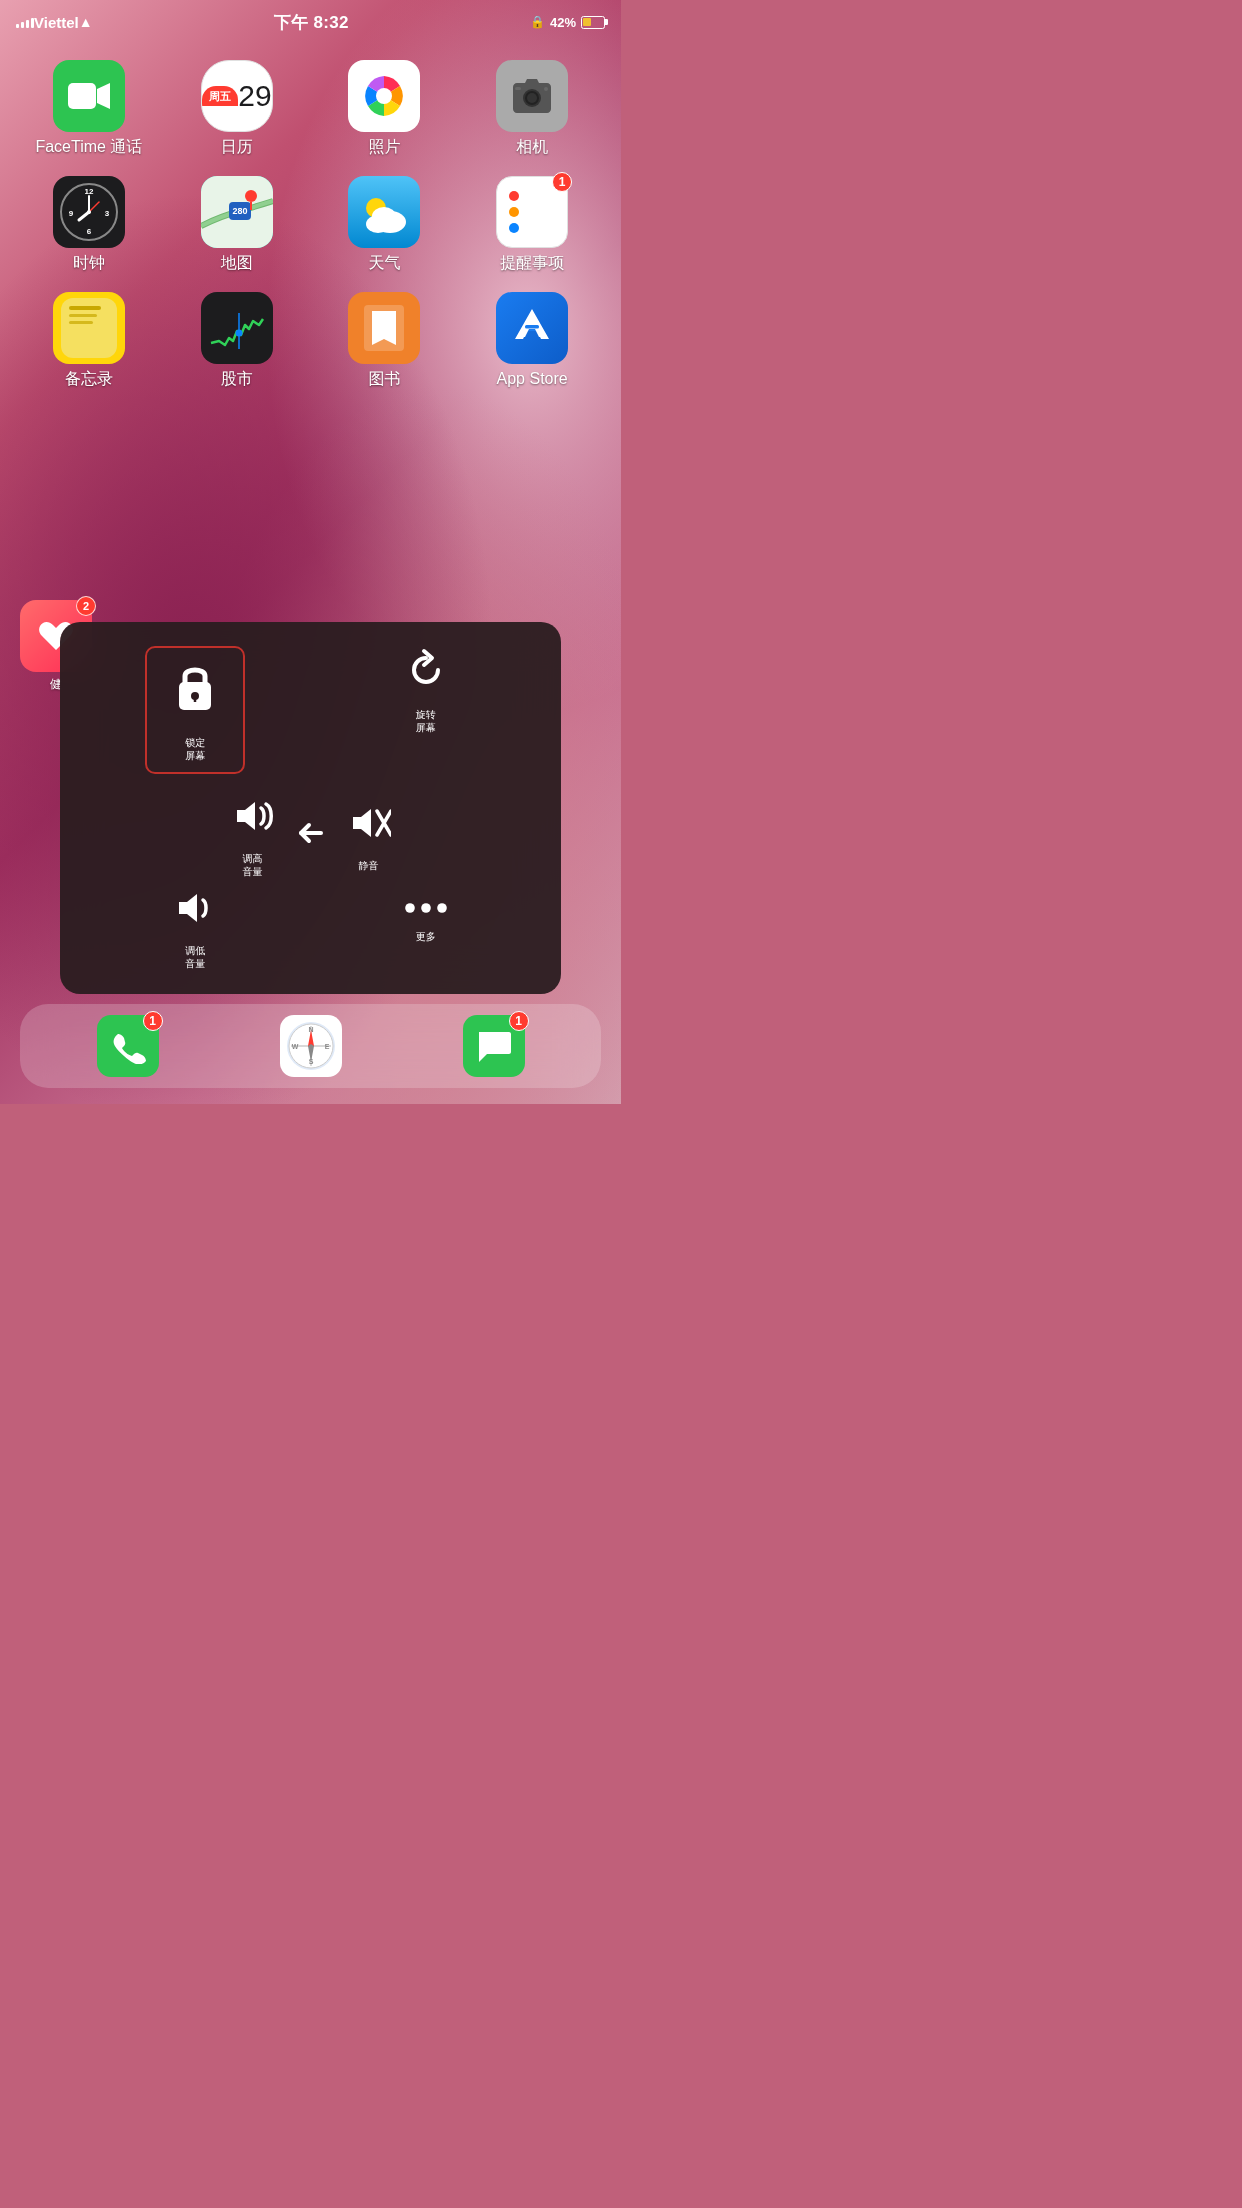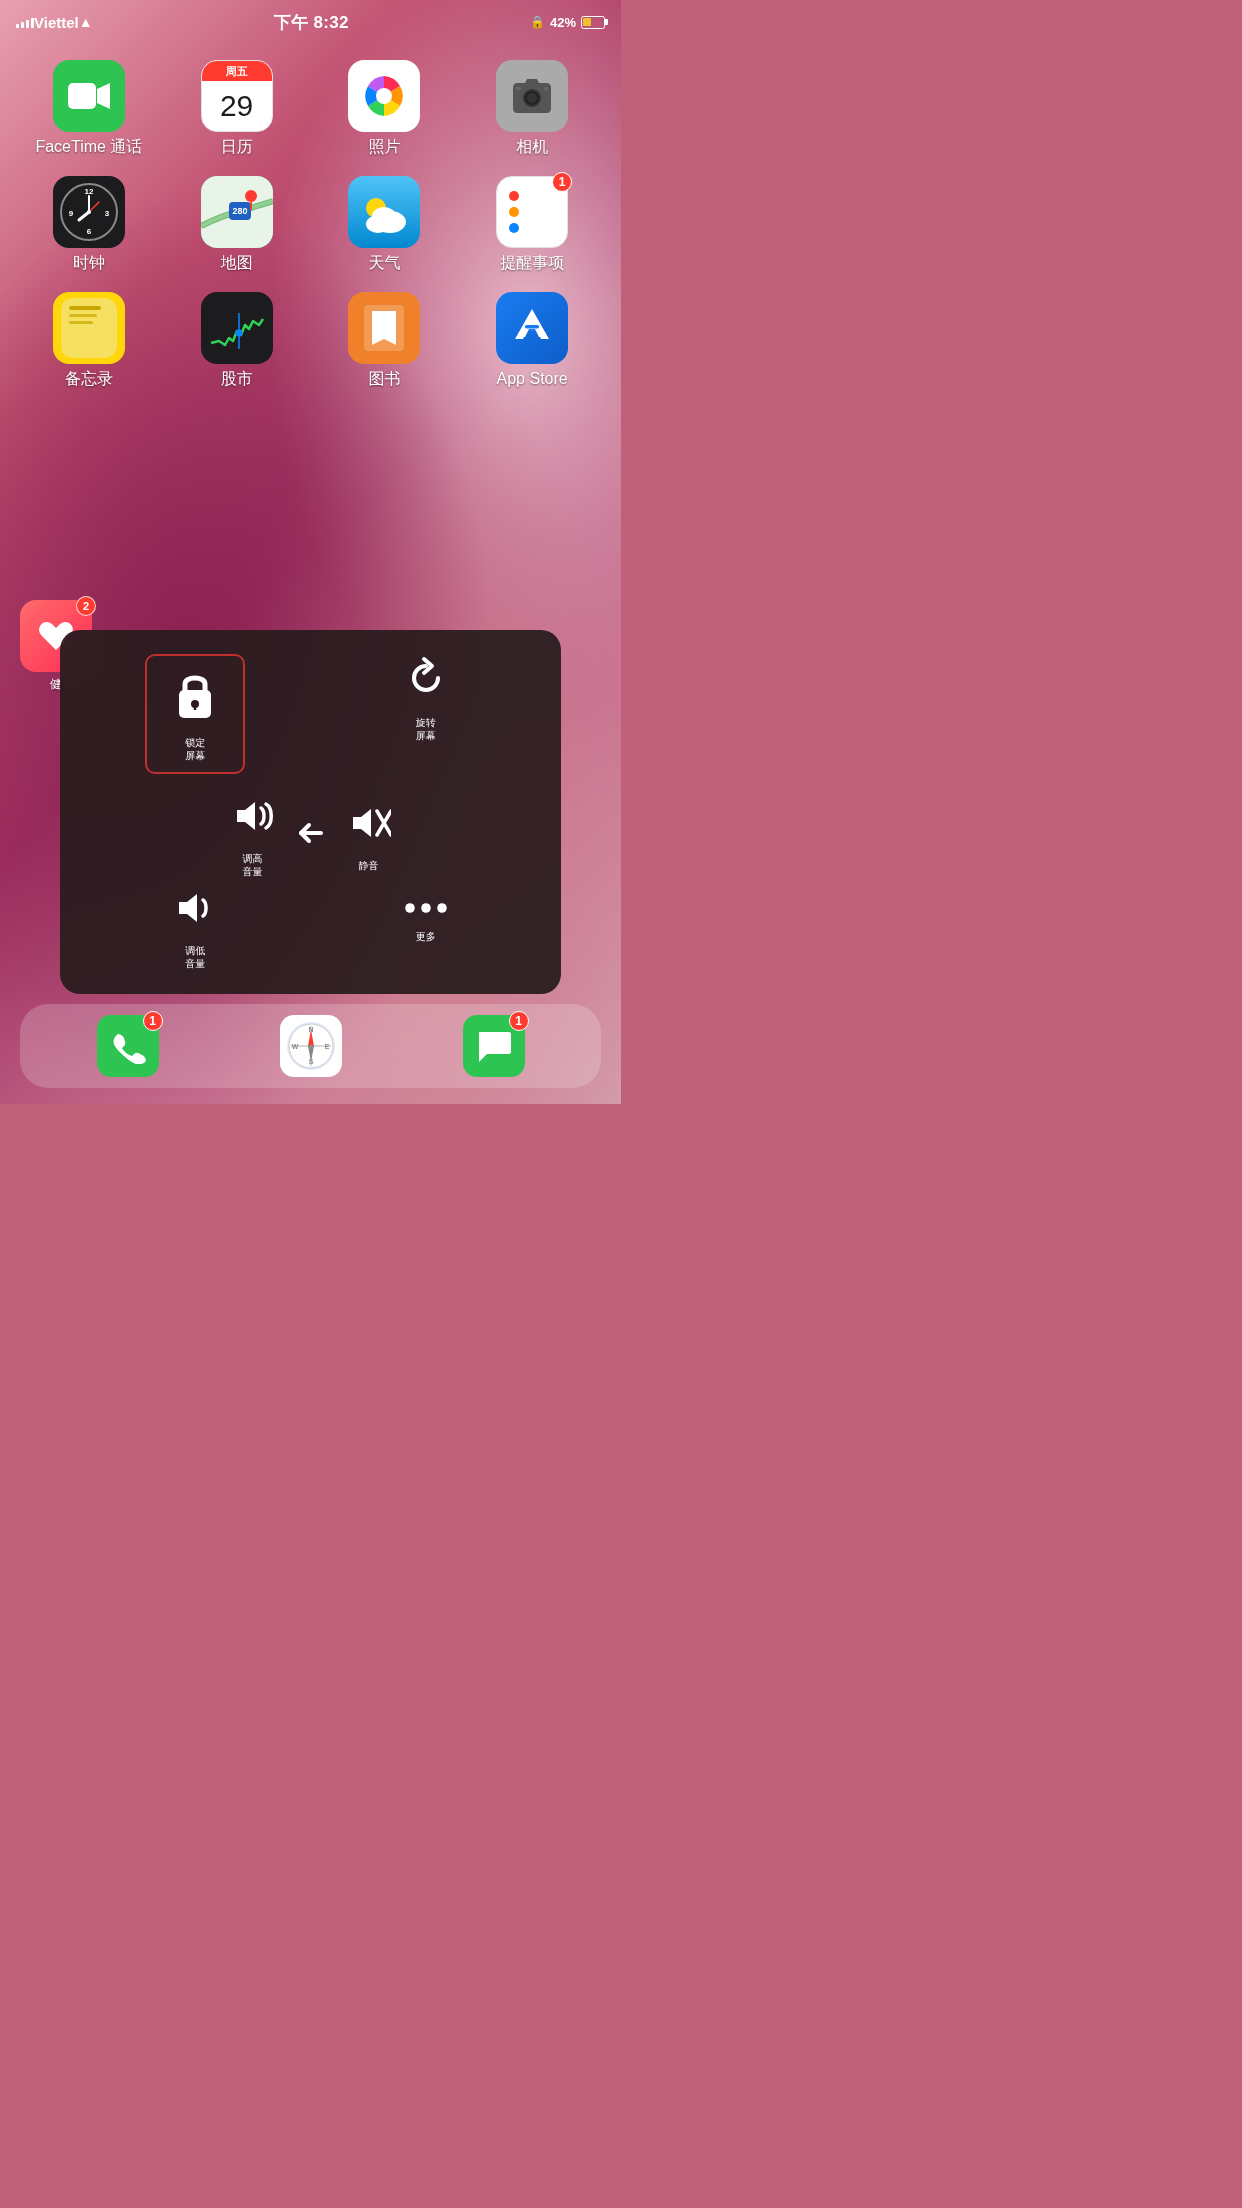--- a/index.html
+++ b/index.html
@@ -411,21 +411,21 @@
           <rect x="1" y="4" width="28" height="26" rx="5" fill="white"></rect>
           <polygon points="30,10 43,4 43,30 30,24" fill="white"></polygon>
         </svg>
       </div>
     </div>
     <span class="app-label">FaceTime 通话</span>
   </div>
 
   <div class="app-item">
     <div class="app-icon-wrapper">
-      <div class="app-icon icon-calendar" style="flex-direction:column; padding:0; overflow:hidden;">
+      <div class="app-icon icon-calendar" style="flex-direction:row; padding:0; overflow:hidden;border-radius:28px;">
         <div class="cal-header" style="width:100%; text-align:center; background:#ff3b30; color:white; font-size:11px; font-weight:700; height:20px; display:flex; align-items:center; justify-content:center; border-radius:14px 14px 0 0;">周五</div>
         <div class="cal-date" style="color:#1c1c1e; font-size:30px; font-weight:200; flex:1; display:flex; align-items:center; justify-content:center;">29</div>
       </div>
     </div>
     <span class="app-label">日历</span>
   </div>
 
   <div class="app-item">
     <div class="app-icon-wrapper">
       <div class="app-icon icon-photos">
@@ -620,21 +620,21 @@
   <div class="popup-top-row">
     <div class="popup-item selected" style="border: 2px solid #c0302a; border-radius:10px; padding:10px 16px;">
       <div class="popup-item-icon">
         <svg class="lock-svg" viewBox="0 0 48 56" fill="none">
           <rect x="8" y="24" width="32" height="28" rx="5" fill="white"></rect>
           <path d="M14 24 V18 C14 10 34 10 34 18 V24" stroke="white" stroke-width="5" fill="none" stroke-linecap="round"></path>
           <rect x="20" y="34" width="8" height="8" rx="4" fill="#2c1a1e"></rect>
           <line x1="24" y1="38" x2="24" y2="44" stroke="#2c1a1e" stroke-width="2.5"></line>
         </svg>
       </div>
-      <span class="popup-item-label" style="white-space: pre-line;">锁定
+      <span class="popup-item-label" style="white-space: pre-line; margin-top: 8px;">锁定
 屏幕</span>
     </div>
 
     <div class="popup-item">
       <div class="popup-item-icon">
         <svg class="rotate-svg" viewBox="0 0 48 48" fill="none">
           <path d="M36 24 C36 30.6 30.6 36 24 36 C17.4 36 12 30.6 12 24 C12 17.4 17.4 12 24 12" stroke="white" stroke-width="4" stroke-linecap="round"></path>
           <polyline points="22,5 30,12 22,19" stroke="white" stroke-width="4" stroke-linejoin="round" stroke-linecap="round"></polyline>
         </svg>
       </div>

